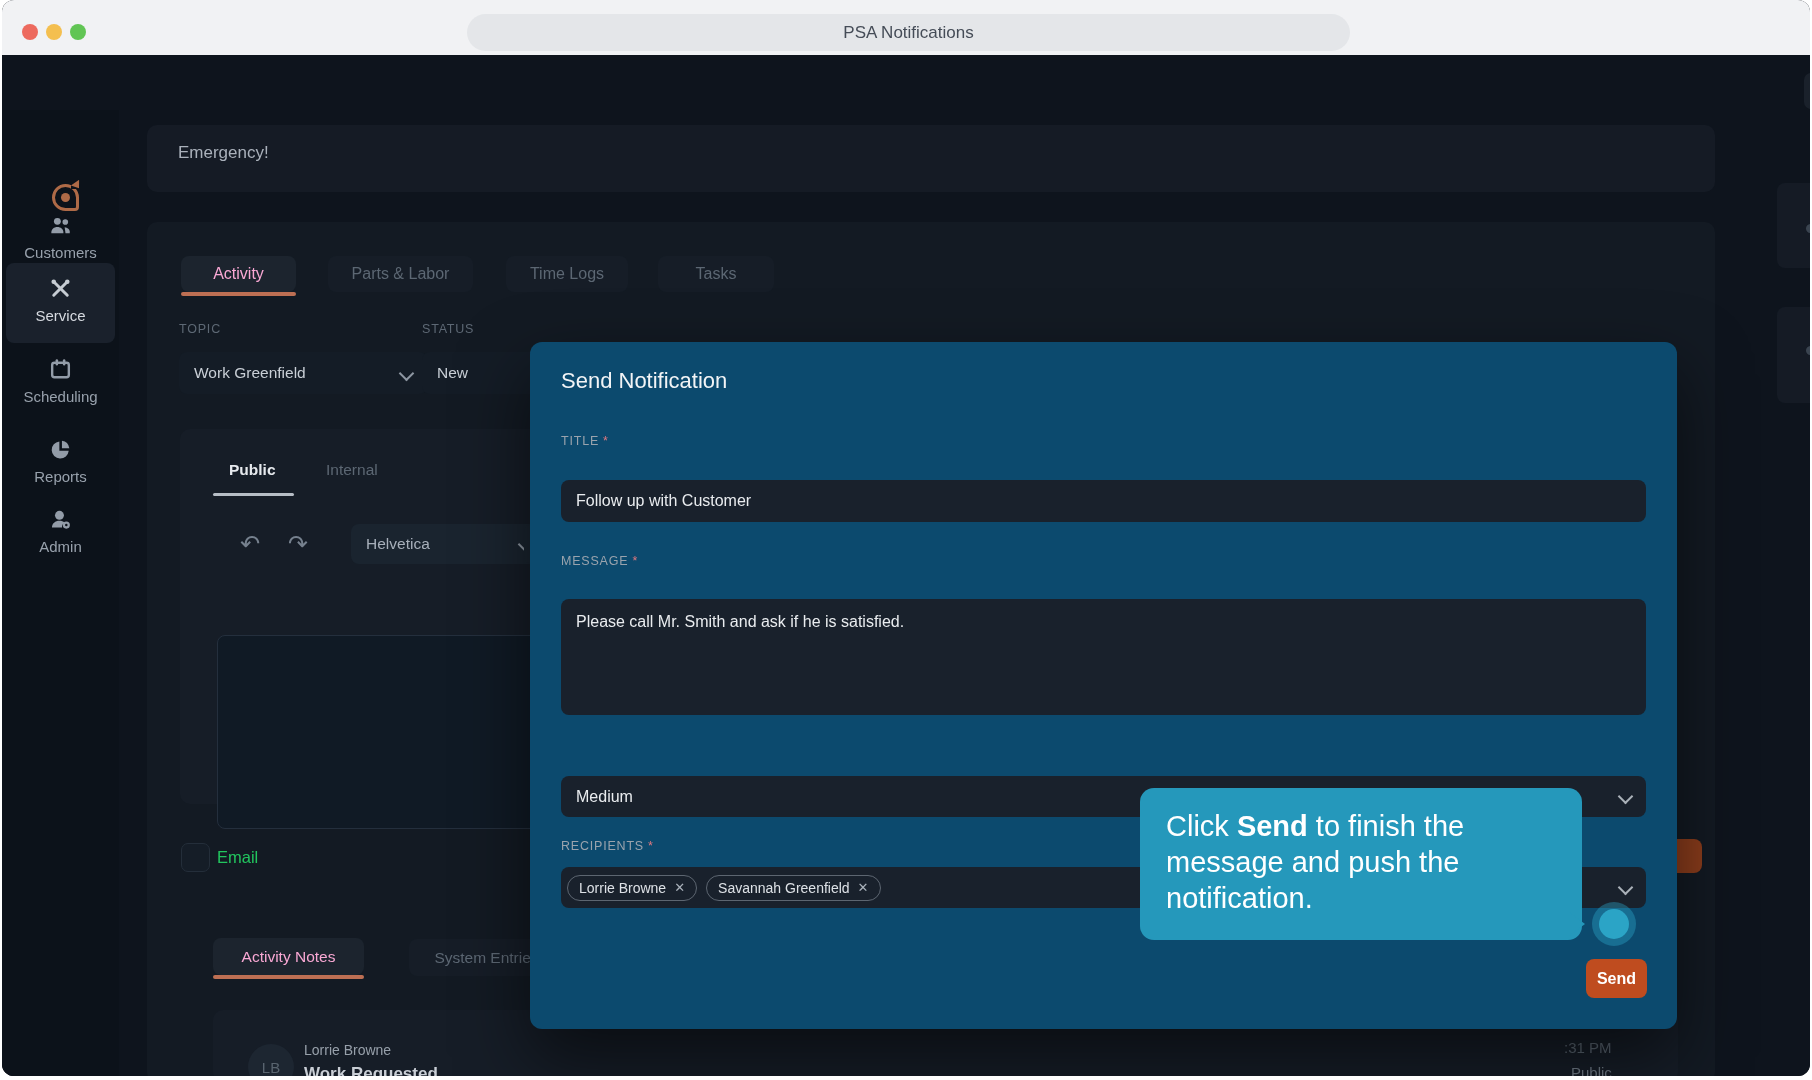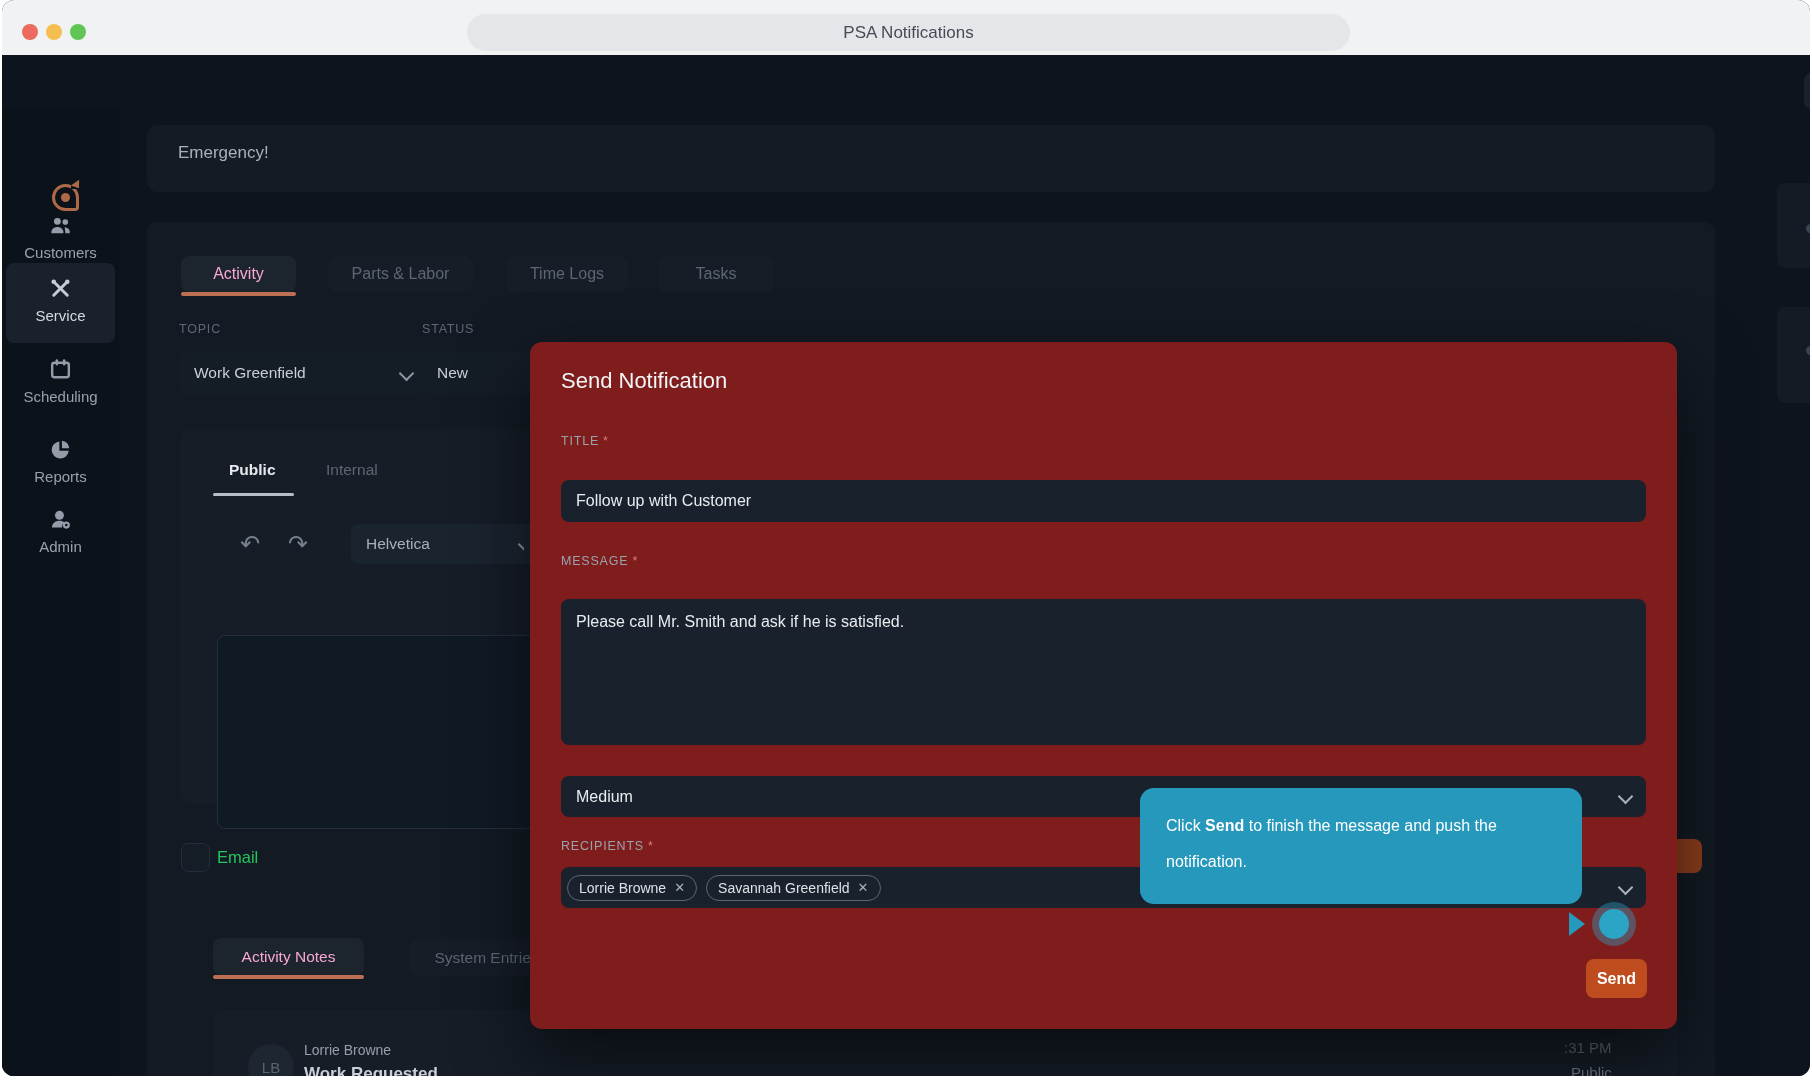--- a/index.html
+++ b/index.html
@@ -52,37 +52,37 @@
   .tool-glyph{position:absolute;color:#76818e;font-size:24px;line-height:24px;}
 
   
   .checkbox{position:absolute;background:#151d27;border:1px solid #242e3a;border-radius:7px;}
 
   
   .avatar{position:absolute;border-radius:50%;background:#1d2631;color:#59646f;font-size:15px;
           display:flex;align-items:center;justify-content:center;}
 
   
-  .modal{position:absolute;left:528px;top:342px;width:1147px;height:687px;background:#7f1d1d;
+  .modal{position:absolute;left:528px;top:342px;width:1147px;height:687px;background:#0c4a6e;
          border-radius:12px;box-shadow:0 30px 70px rgba(0,0,0,.55);z-index:10;}
   .modal .mtitle{position:absolute;left:31px;top:26px;font-size:22px;color:#f2f4f6;font-weight:500;}
   .flabel{position:absolute;font-size:12.5px;letter-spacing:0.8px;color:#9aa3ad;}
   .flabel .req{color:#e0787f;margin-left:4px;}
   .field{position:absolute;left:31px;width:1085px;background:#19212c;border-radius:8px;color:#e9ecef;
          font-size:16px;display:flex;align-items:center;padding:0 15px;box-sizing:border-box;}
   .field.area{align-items:flex-start;padding-top:14px;}
   .chip{display:inline-flex;align-items:center;border:1px solid #5d6671;border-radius:15px;
         padding:4px 11px;font-size:14px;color:#dde1e6;margin-right:9px;}
   .chip .x{margin-left:8px;color:#aab2bb;font-size:13px;}
   .send-btn{position:absolute;left:1056px;top:617px;width:61px;height:39px;background:#bf4c1f;border:none;
         border-radius:8px;color:#ffffff;font-weight:bold;font-size:16px;font-family:inherit;}
 
   
   .tooltip{position:absolute;left:1138px;top:788px;width:442px;box-sizing:border-box;background:#2598bb;
-           border-radius:14px;padding:20px 26px 24px 26px;color:#ffffff;font-size:16px;line-height:36px;z-index:20;}
+           border-radius:14px;padding:20px 26px 24px 26px;color:#ffffff;font-size:29px;line-height:36px;z-index:20;}
   .tooltip p{margin:0;}
   .tooltip p + p{margin-top:17px;}
   .tip-arrow{position:absolute;left:1567px;top:912px;width:0;height:0;border-top:12px solid transparent;
              border-bottom:12px solid transparent;border-left:16px solid #2598bb;z-index:20;}
   .pulse-ring{position:absolute;left:1590px;top:902px;width:44px;height:44px;border-radius:50%;
               background:rgba(43,166,200,0.40);z-index:21;}
   .pulse-core{position:absolute;left:7px;top:7px;width:30px;height:30px;border-radius:50%;background:#2ba4c6;}
 
   .hint{position:absolute;background:#151b25;border-radius:8px;}
 </style>
@@ -226,21 +226,21 @@
     <div class="flabel" style="left:31px;top:92px;">
       <span>TITLE</span><span class="req">*</span>
     </div>
     <div class="field" style="top:138px;height:42px;">
       <span>Follow up with Customer</span>
     </div>
 
     <div class="flabel" style="left:31px;top:212px;">
       <span>MESSAGE</span><span class="req">*</span>
     </div>
-    <div class="field area" style="top:257px;height:146px;">
+    <div class="field area" style="top:257px;height:116px;">
       <span>Please call Mr. Smith and ask if he is satisfied.</span>
     </div>
 
     <div class="flabel" style="left:31px;top:406px;margin-top:34px;">
       <span>PRIORITY</span><span class="req">*</span>
     </div>
     <div class="field" style="top:434px;height:41px;">
       <span>Medium</span>
       <span class="chev" style="margin-left:auto;border-color:#aab1b9;"></span>
     </div>

